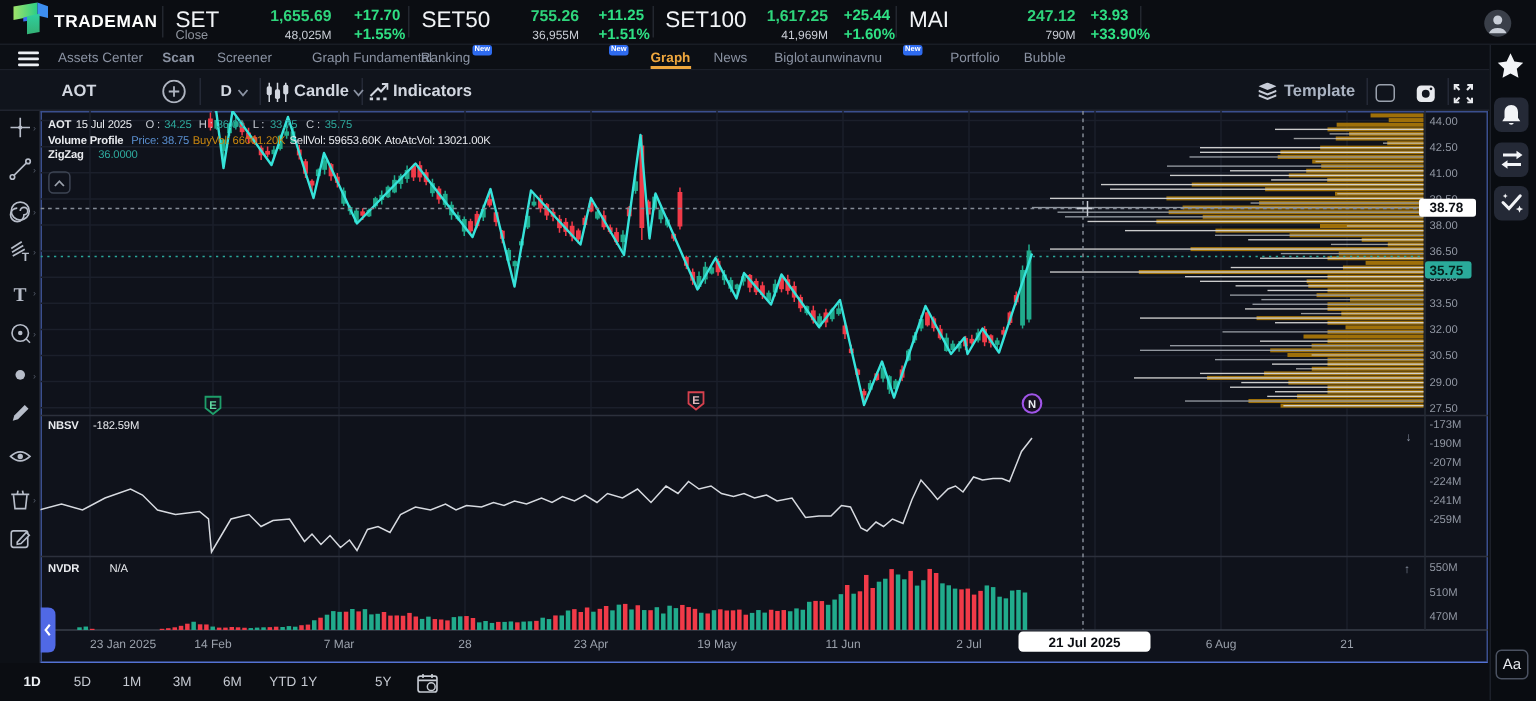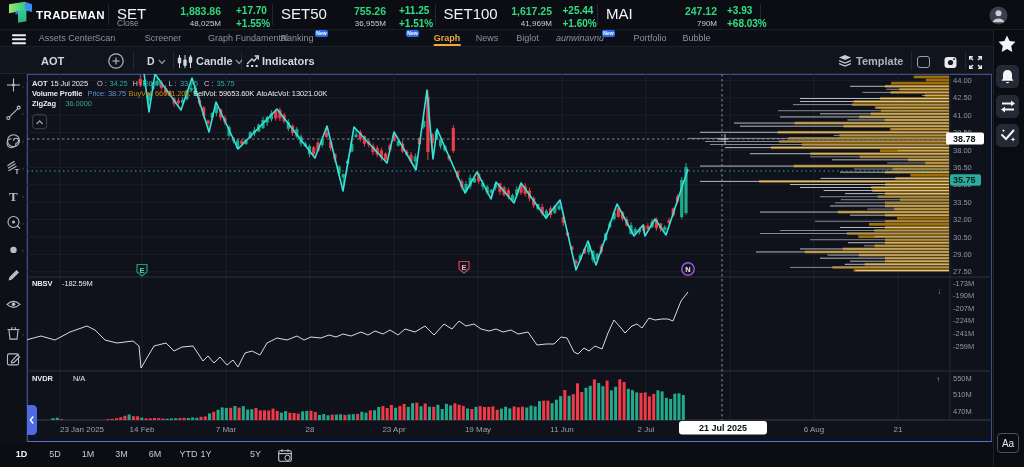--- a/index.html
+++ b/index.html
@@ -41,62 +41,62 @@
 <polygon points="18,10.8 26.4,9.1 26.4,21.3 18,22.8" fill="url(#lg2)"></polygon>
 </svg>
 <div class="abs" style="left:36px;top:8.5px;font-size:11.5px;font-weight:bold;color:#fff;letter-spacing:0.4px">TRADEMAN</div>
 <div class="vdiv" style="left:108px"></div>
 <div class="vdiv" style="left:272px"></div>
 <div class="vdiv" style="left:434.5px"></div>
 <div class="vdiv" style="left:597px"></div>
 <div class="vdiv" style="left:759.5px"></div>
 <div class="abs hdr-lbl" style="left:117px;top:4.5px">SET</div>
 <div class="abs hdr-sub" style="left:117px;top:18px">Close</div>
-<div class="abs hdr-val" style="left:138px;top:4.5px;width:83px">1,883.86</div>
+<div class="abs hdr-val" style="left:138px;top:4.5px;width:83px">1,655.69</div>
 <div class="abs hdr-pct" style="left:236px;top:5px">+17.70</div>
 <div class="abs hdr-vol" style="left:138px;top:18.5px;width:83px">48,025M</div>
 <div class="abs hdr-pct" style="left:236px;top:17.5px">+1.55%</div>
 <div class="abs hdr-lbl" style="left:281px;top:4.5px">SET50</div>
 <div class="abs hdr-val" style="left:302px;top:4.5px;width:84px">755.26</div>
 <div class="abs hdr-pct" style="left:399px;top:5px">+11.25</div>
 <div class="abs hdr-vol" style="left:302px;top:18.5px;width:84px">36,955M</div>
 <div class="abs hdr-pct" style="left:399px;top:17.5px">+1.51%</div>
 <div class="abs hdr-lbl" style="left:443.5px;top:4.5px">SET100</div>
 <div class="abs hdr-val" style="left:464.5px;top:4.5px;width:87.5px">1,617.25</div>
 <div class="abs hdr-pct" style="left:562.5px;top:5px">+25.44</div>
 <div class="abs hdr-vol" style="left:464.5px;top:18.5px;width:87.5px">41,969M</div>
 <div class="abs hdr-pct" style="left:562.5px;top:17.5px">+1.60%</div>
 <div class="abs hdr-lbl" style="left:606px;top:4.5px">MAI</div>
 <div class="abs hdr-val" style="left:627px;top:4.5px;width:90px">247.12</div>
 <div class="abs hdr-pct" style="left:727px;top:5px">+3.93</div>
 <div class="abs hdr-vol" style="left:627px;top:18.5px;width:90px">790M</div>
-<div class="abs hdr-pct" style="left:727px;top:17.5px">+68.03%</div>
+<div class="abs hdr-pct" style="left:727px;top:17.5px">+33.90%</div>
 <svg class="abs" style="left:989px;top:6px" width="19" height="19" viewBox="0 0 19 19">
 <circle cx="9.5" cy="9.5" r="9" fill="#3a3f49"></circle>
 <circle cx="9.5" cy="7.3" r="3" fill="#c9ced8"></circle>
 <path d="M3.6 16.2 a6.2 5.2 0 0 1 11.8 0 z" fill="#c9ced8"></path>
 </svg>
 </div>
 <div class="abs" style="left:0;top:30px;width:993px;height:17px;background:#0c0f15;border-bottom:1px solid #1c202a">
 <svg class="abs" style="left:12px;top:4px" width="14" height="11" viewBox="0 0 16 12">
 <rect x="0" y="0" width="16" height="2.2" rx="1" fill="#eceff4"></rect>
 <rect x="0" y="4.6" width="16" height="2.2" rx="1" fill="#eceff4"></rect>
 <rect x="0" y="9.2" width="16" height="2.2" rx="1" fill="#eceff4"></rect>
 </svg>
 </div>
 <div class="nav-it" style="left:67px;">Assets Center</div>
-<div class="nav-it" style="left:105px;">Scan</div>
+<div class="nav-it" style="left:119px;font-weight:bold;">Scan</div>
 <div class="nav-it" style="left:163px;">Screener</div>
 <div class="nav-it" style="left:233px;margin-left:15px;">Graph Fundamental</div>
 <div class="nav-it" style="left:297px;">Ranking</div>
 <div class="nav-it" style="left:378px;margin-top:48px;">Market Analysis</div>
 <div class="nav-it" style="left:447px;color:#efa73e;font-weight:bold;border-bottom:2px solid #efa73e;padding-bottom:1px">Graph</div>
 <div class="nav-it" style="left:487px;">News</div>
 <div class="nav-it" style="left:527.5px;">Biglot</div>
-<div class="nav-it" style="left:580px;font-style:italic;">aunwinavnu</div>
+<div class="nav-it" style="left:564px;">aunwinavnu</div>
 <div class="nav-it" style="left:650px;">Portfolio</div>
 <div class="nav-it" style="left:696.5px;">Bubble</div>
 <div class="badge" style="left:315px">New</div>
 <div class="badge" style="left:406px">New</div>
 <div class="badge" style="left:602px">New</div>
 <div class="abs" style="left:0;top:47px;width:993px;height:27px;background:#10141c;border-bottom:1px solid #20242f"></div>
 <div class="abs tb-txt" style="left:41px;top:55px">AOT</div>
 <svg class="abs" style="left:108px;top:52.5px" width="16" height="16" viewBox="0 0 16 16">
 <circle cx="8" cy="8" r="7.2" fill="none" stroke="#aeb4c0" stroke-width="1.2"></circle>
 <line x1="8" y1="4.5" x2="8" y2="11.5" stroke="#aeb4c0" stroke-width="1.2"></line>

